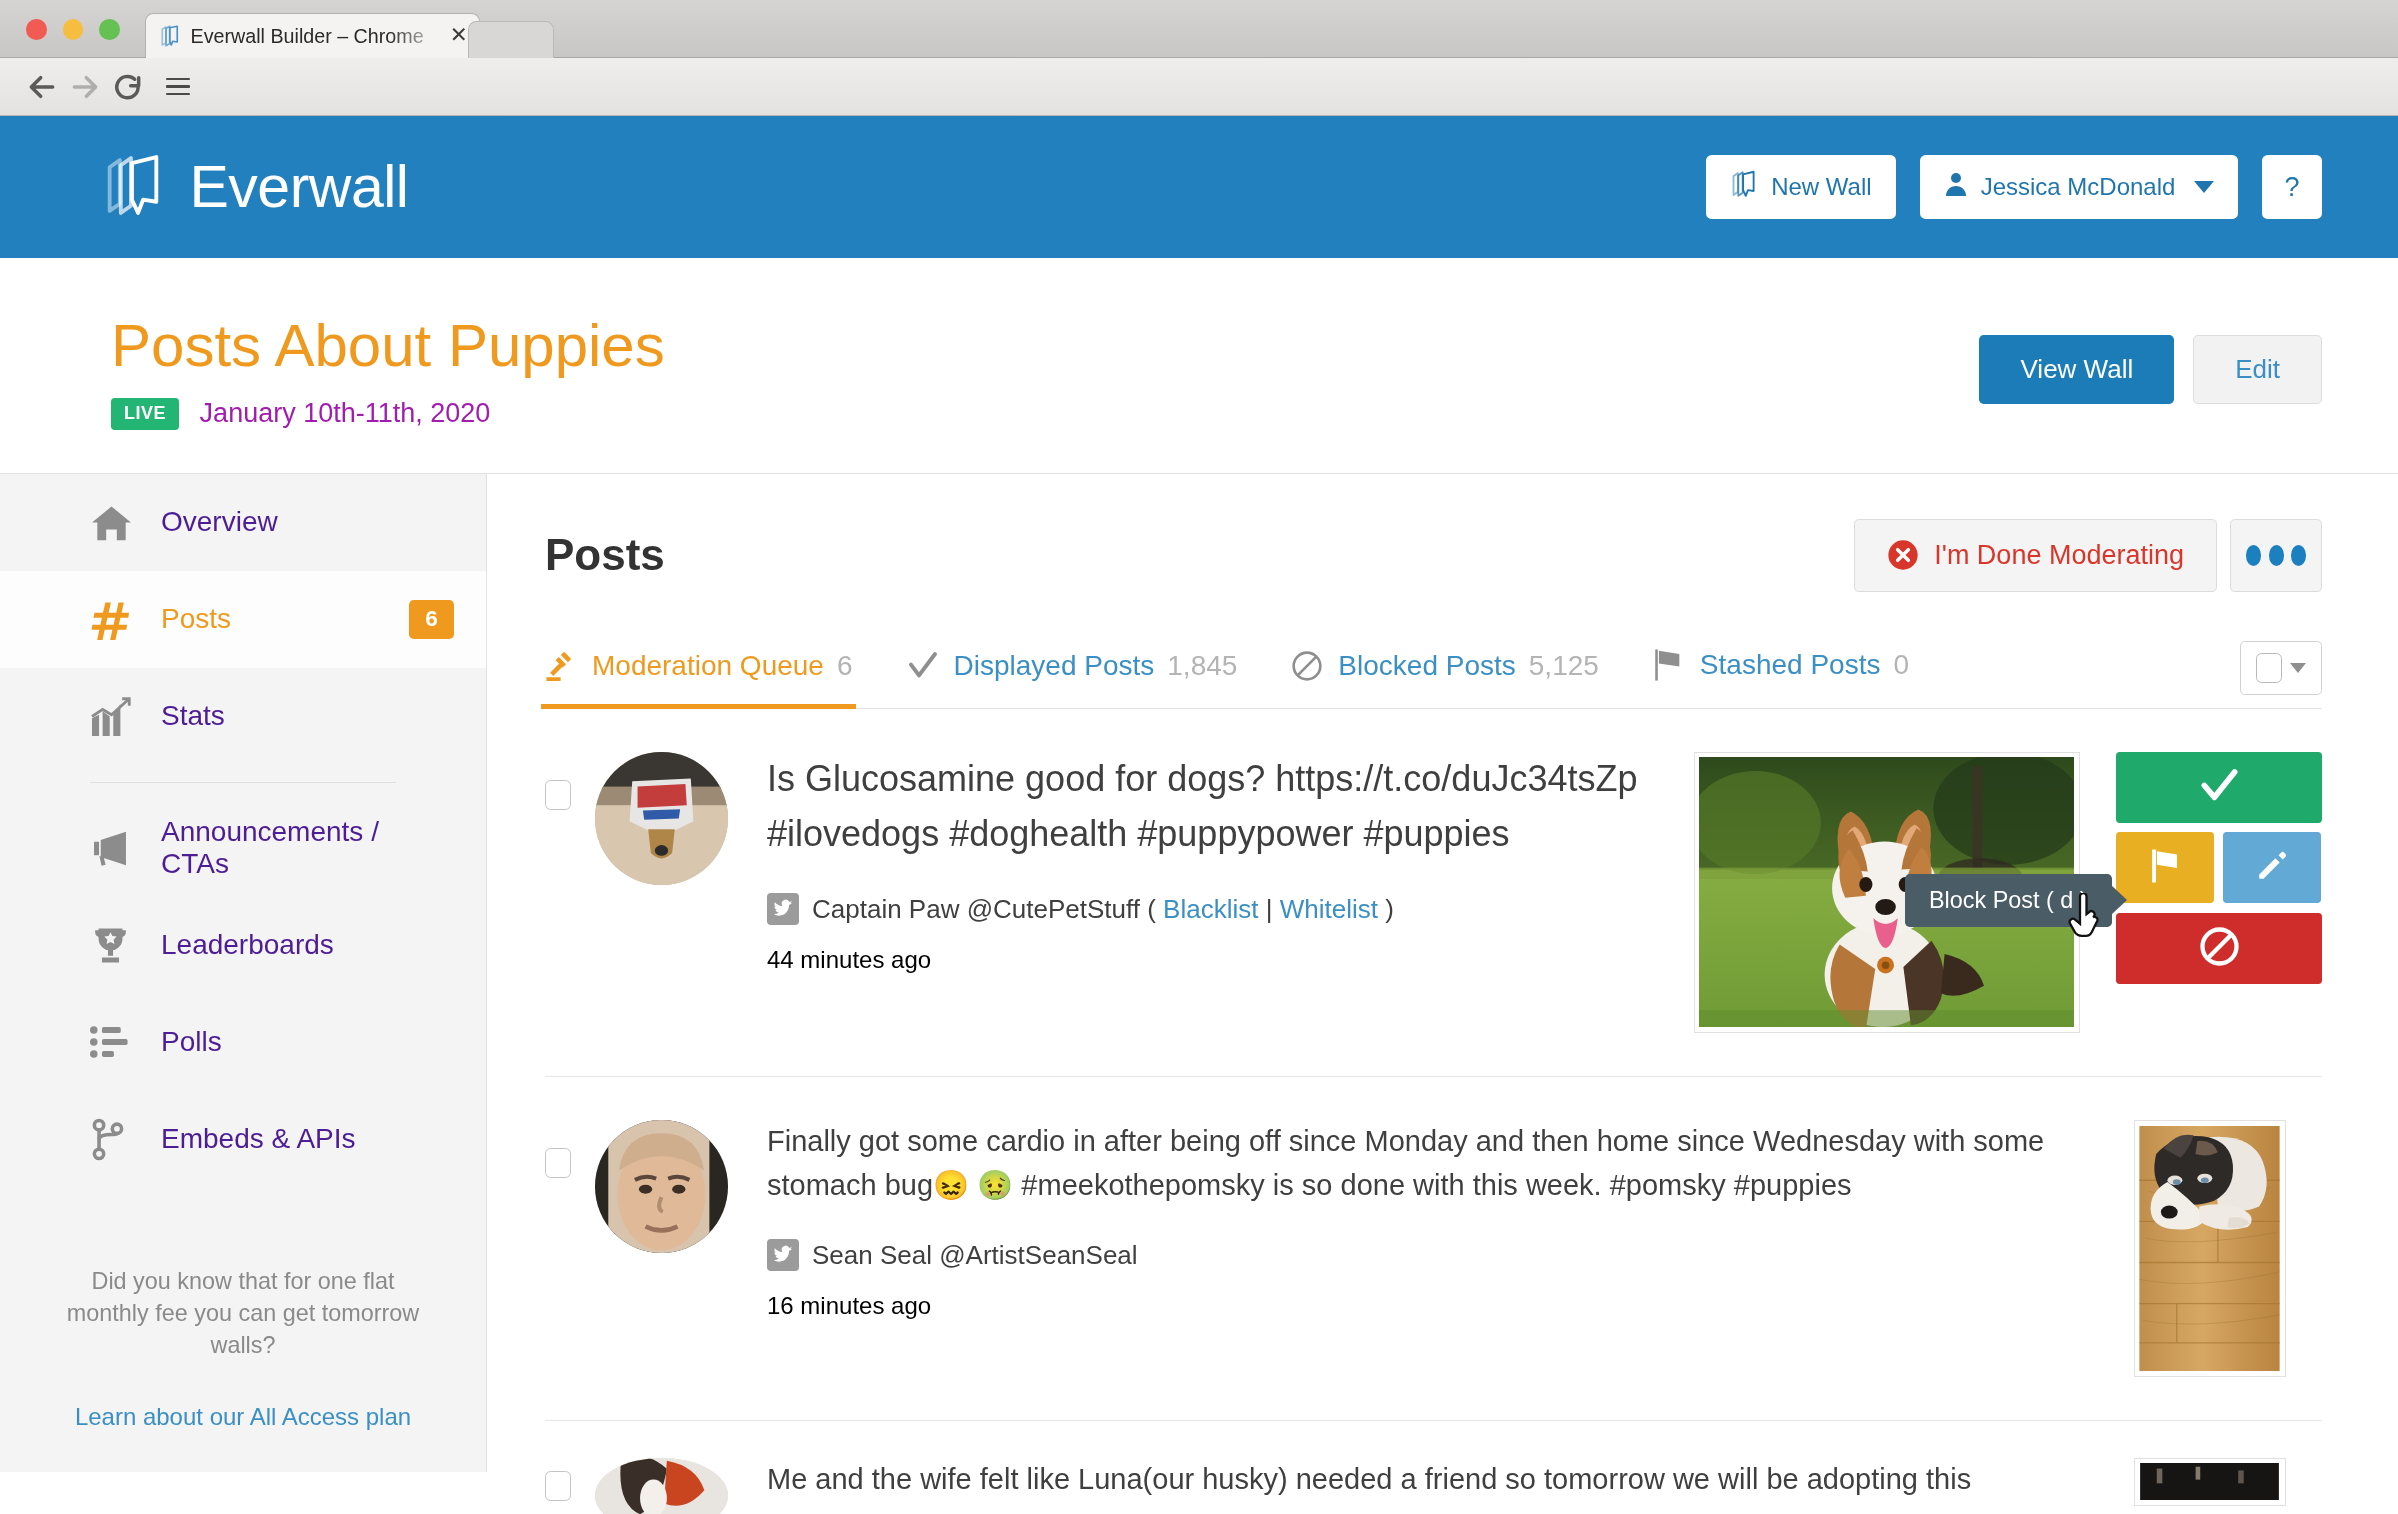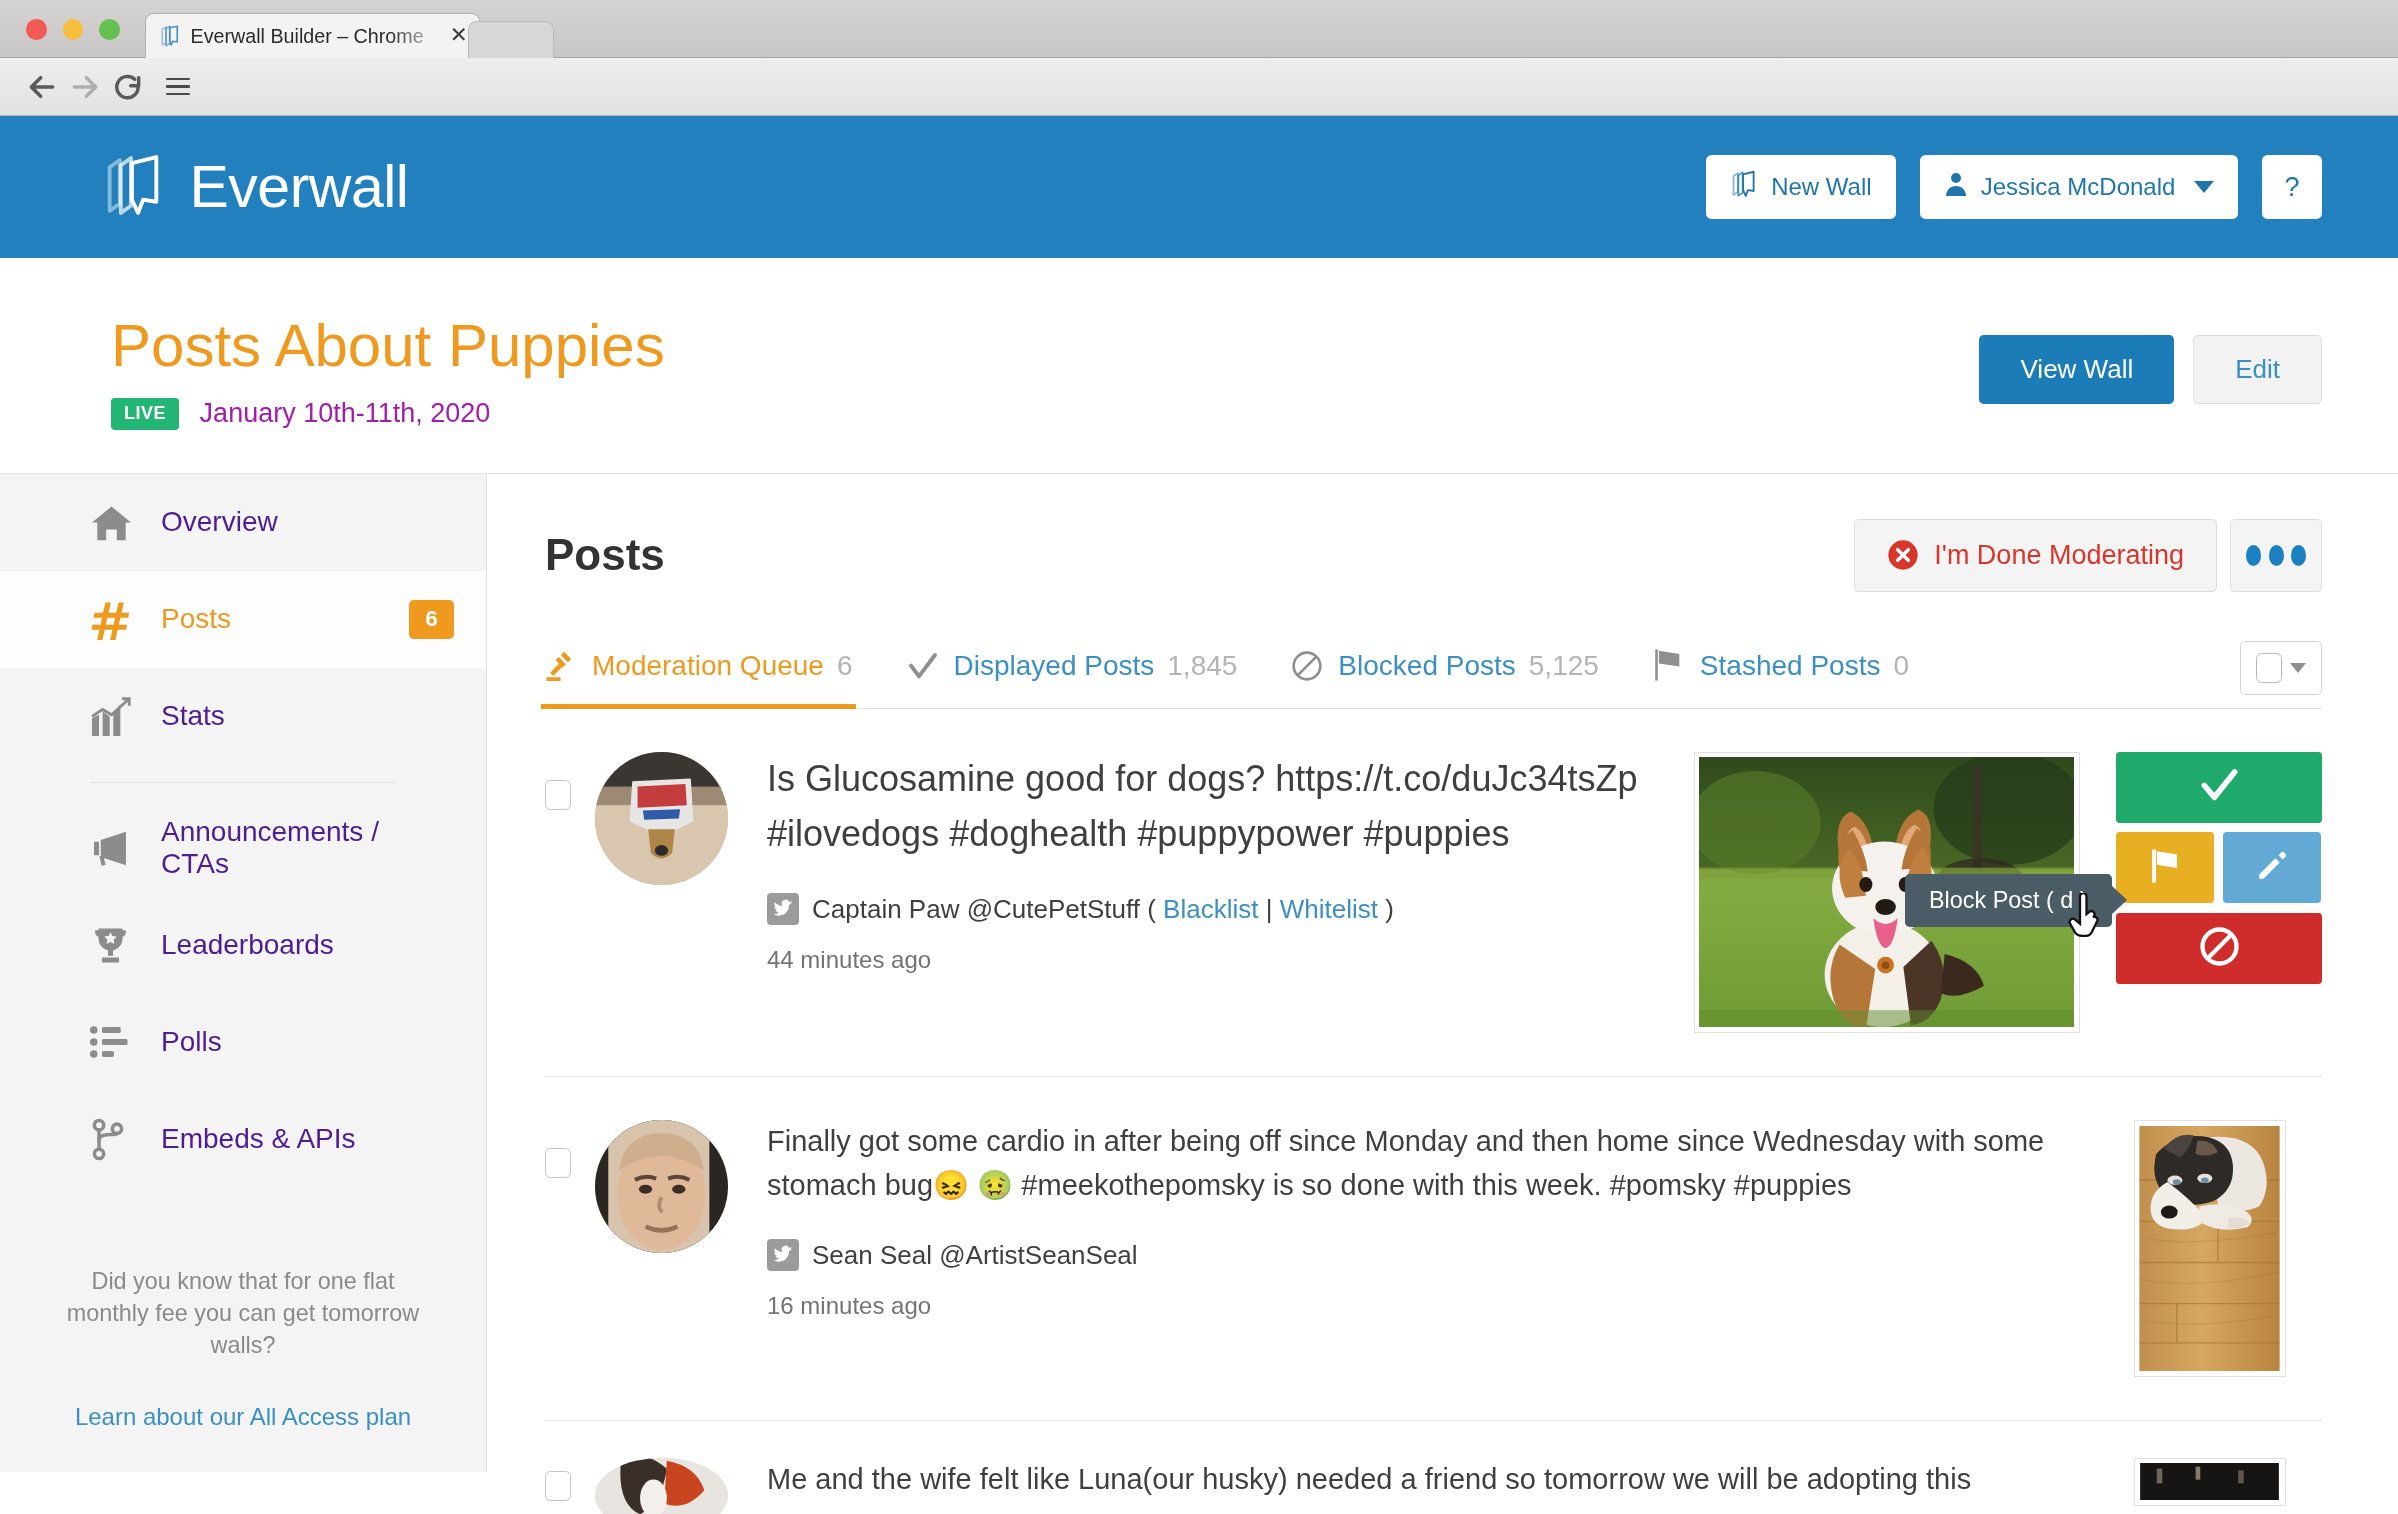--- a/index.html
+++ b/index.html
@@ -177,21 +177,21 @@
     background: #f4f4f4; border: 0.9px solid #dcdcdc; border-radius: 4.7px;
     width: 92px; height: 73px; display: flex; align-items: center; justify-content: center; gap: 7.5px;
   }
   .btn-dots i { width: 15px; height: 20.6px; border-radius: 50%; background: #1b7fc0; display:block;}
 
   .tabs-row {
     margin-top: 49px; display: flex; align-items: flex-end;
     border-bottom: 0.9px solid #e2e2e2; position: relative;
   }
   .ptab {
-    display: flex; align-items: flex-end; gap: 13px;
+    display: flex; align-items: center; gap: 13px;
     padding: 0 0 26px 0; margin-right: 54px;
     font-size: 28px; color: #3a8fc4; position: relative;
   }
   .ptab .ptab-ico { width: 34px; flex: 0 0 34px; display: flex; align-items: center; color: #8f8f8f; }
   .ptab .ptab-count { color: #b4b4b4; }
   .ptab.active { color: #ef9a1e; }
   .ptab.active .ptab-ico { color: #ef9a1e; }
   .ptab.active::after {
     content: ''; position: absolute; left: -3.7px; right: -3.7px; bottom: -0.9px;
     height: 4.7px; background: #ef9a1e;
@@ -223,21 +223,21 @@
   }
   .avatar svg { display:block; width: 100%; height: 100%; }
   .post-body { flex: 1; min-width: 0; padding-right: 28px; }
   .post-text { font-size: 36px; line-height: 1.52; color: #3f3f3f; }
   .post-text.small { font-size: 29px; line-height: 1.5; }
   .post-meta { display: flex; align-items: center; gap: 13px; margin-top: 32px; }
   .tw-ico { width: 32px; height: 32px; flex: 0 0 32px; }
   .post-author { font-size: 26px; color: #3f3f3f; }
   .post-author .handle { color: #3f3f3f; }
   .post-author a { color: #3a8fc4; text-decoration: none; }
-  .post-time { font-size: 24px; color: #737373; margin-top: 20.6px; }
+  .post-time { font-size: 24px; color: #000000; margin-top: 20.6px; }
 
   .post-media { flex: 0 0 auto; margin-right: 36px; }
   .media-frame { border: 0.9px solid #e0e0e0; padding: 4.7px; background: #fff; }
   .media-frame svg { display: block; }
 
   .post-actions { flex: 0 0 206px; display: flex; flex-wrap: wrap; gap: 9.4px; align-content: flex-start; }
   .act {
     border-radius: 3.7px; display: flex; align-items: center; justify-content: center;
     border: none;
   }

